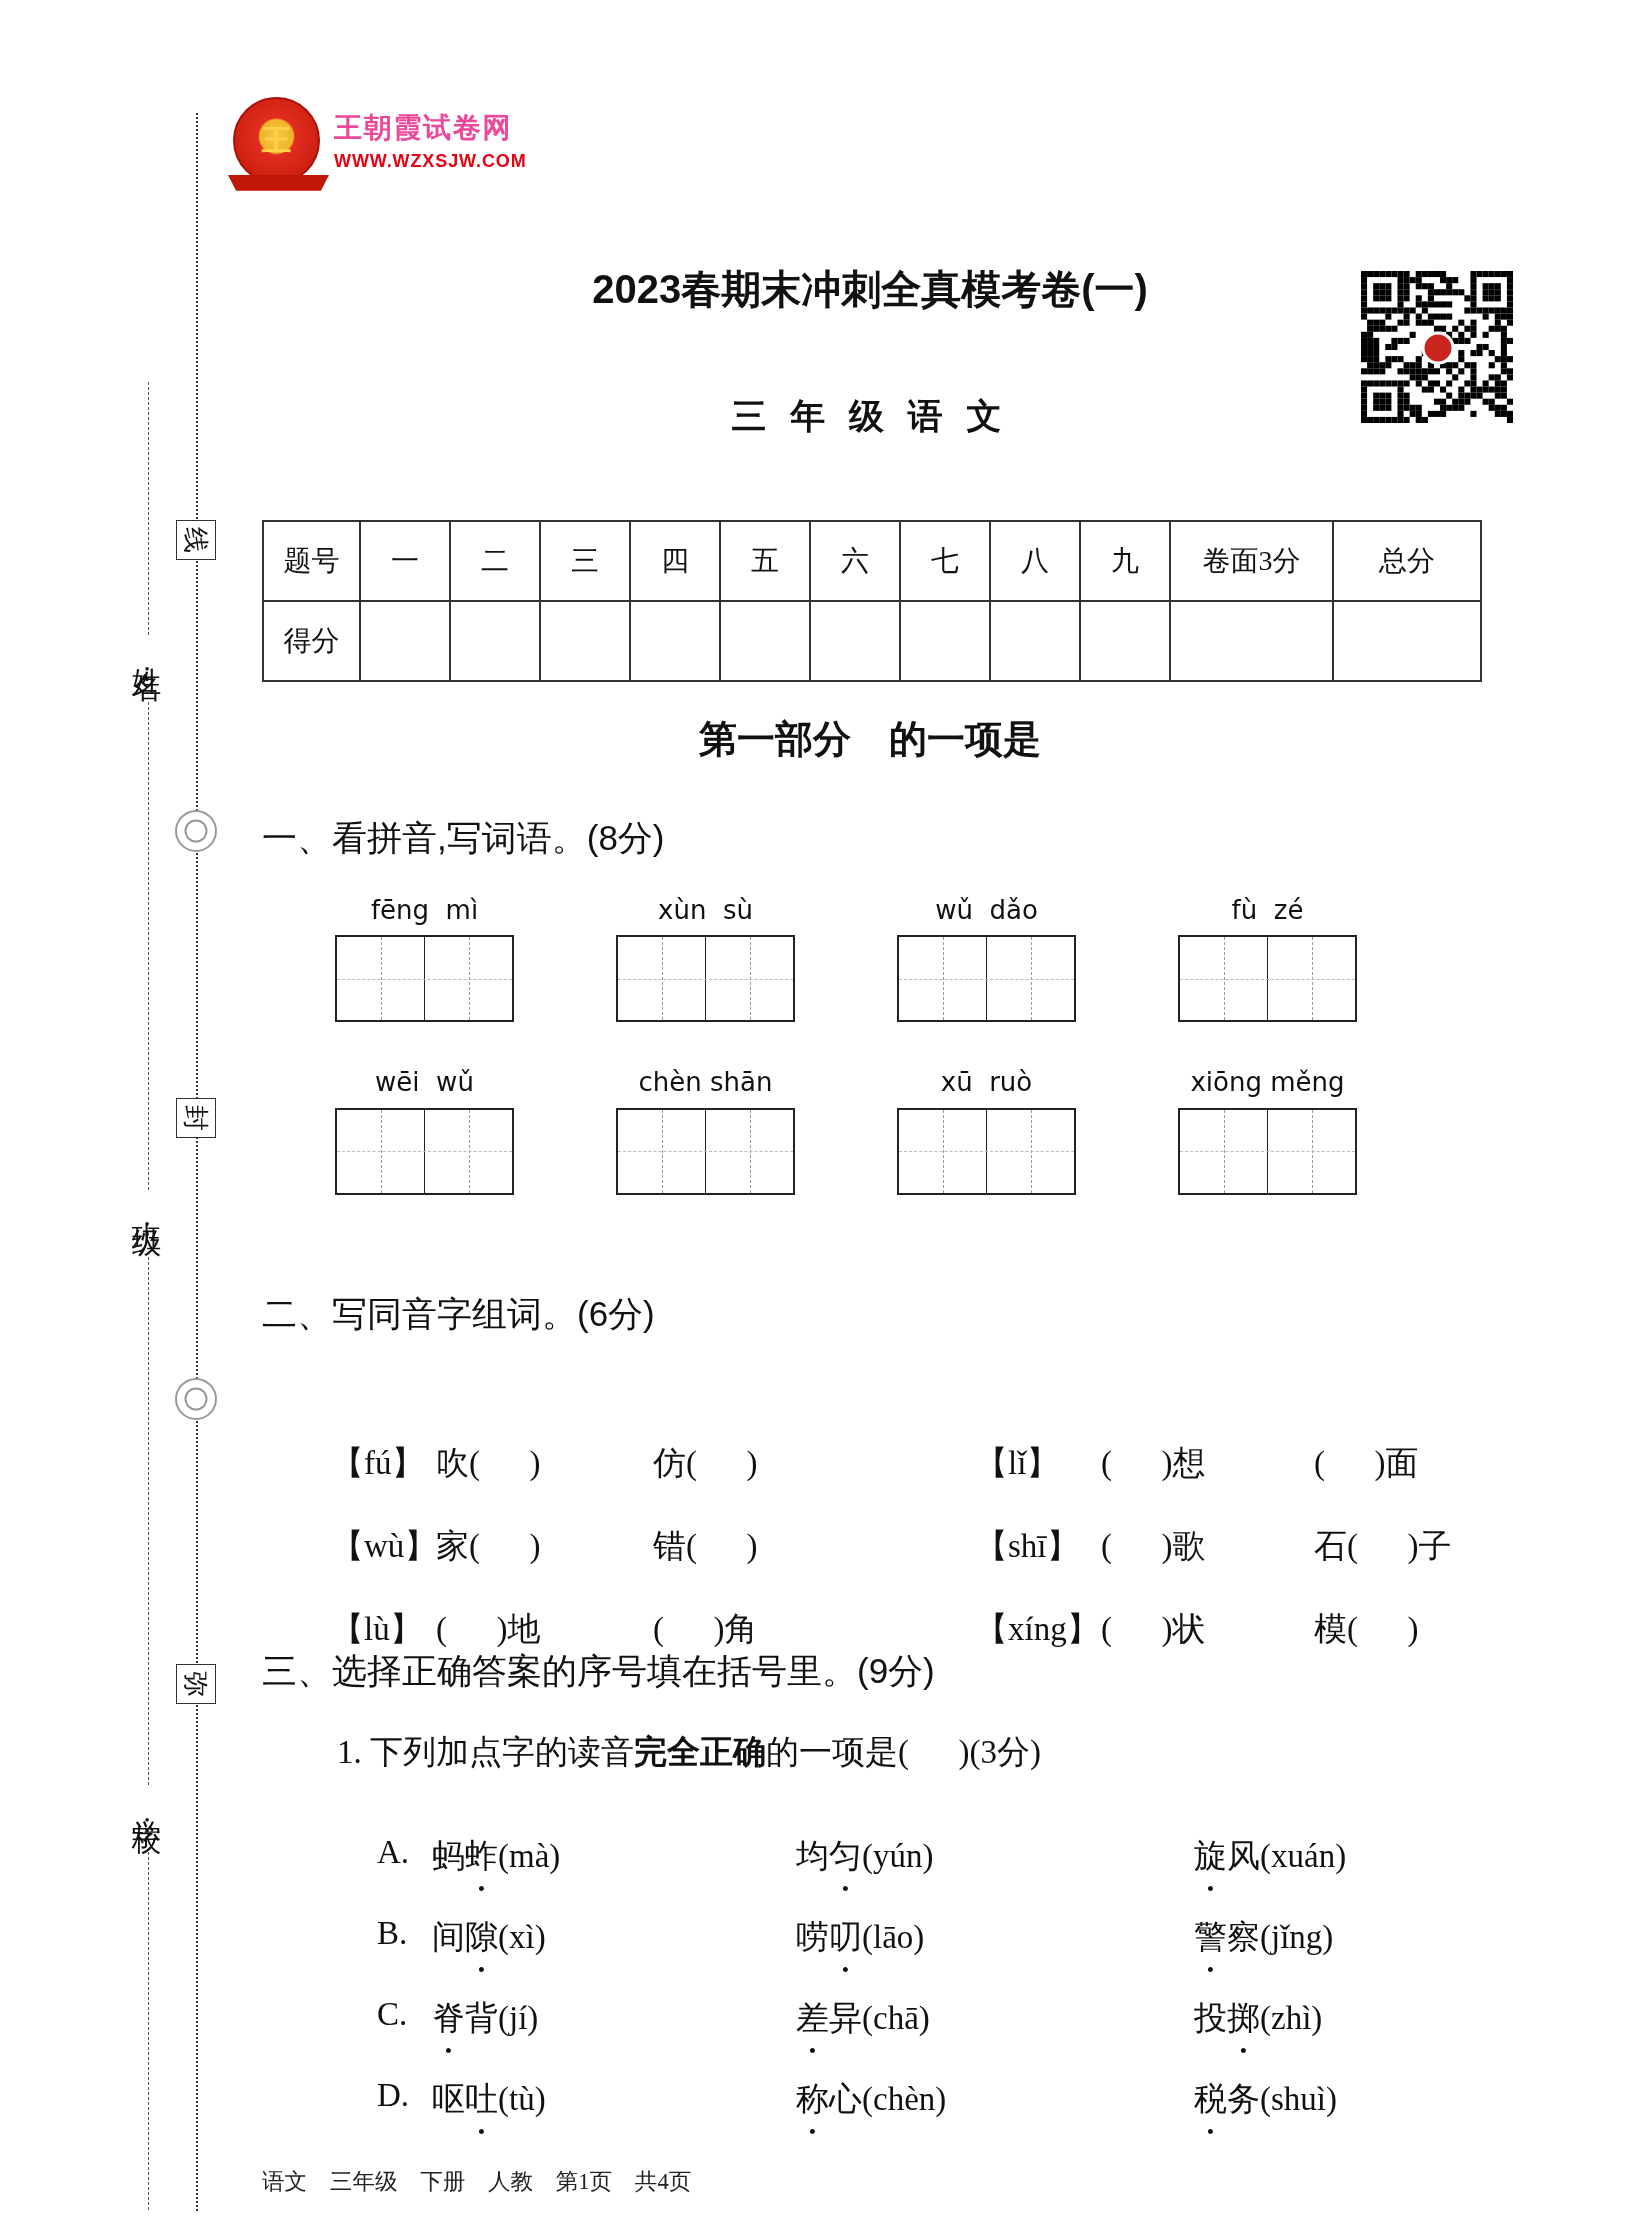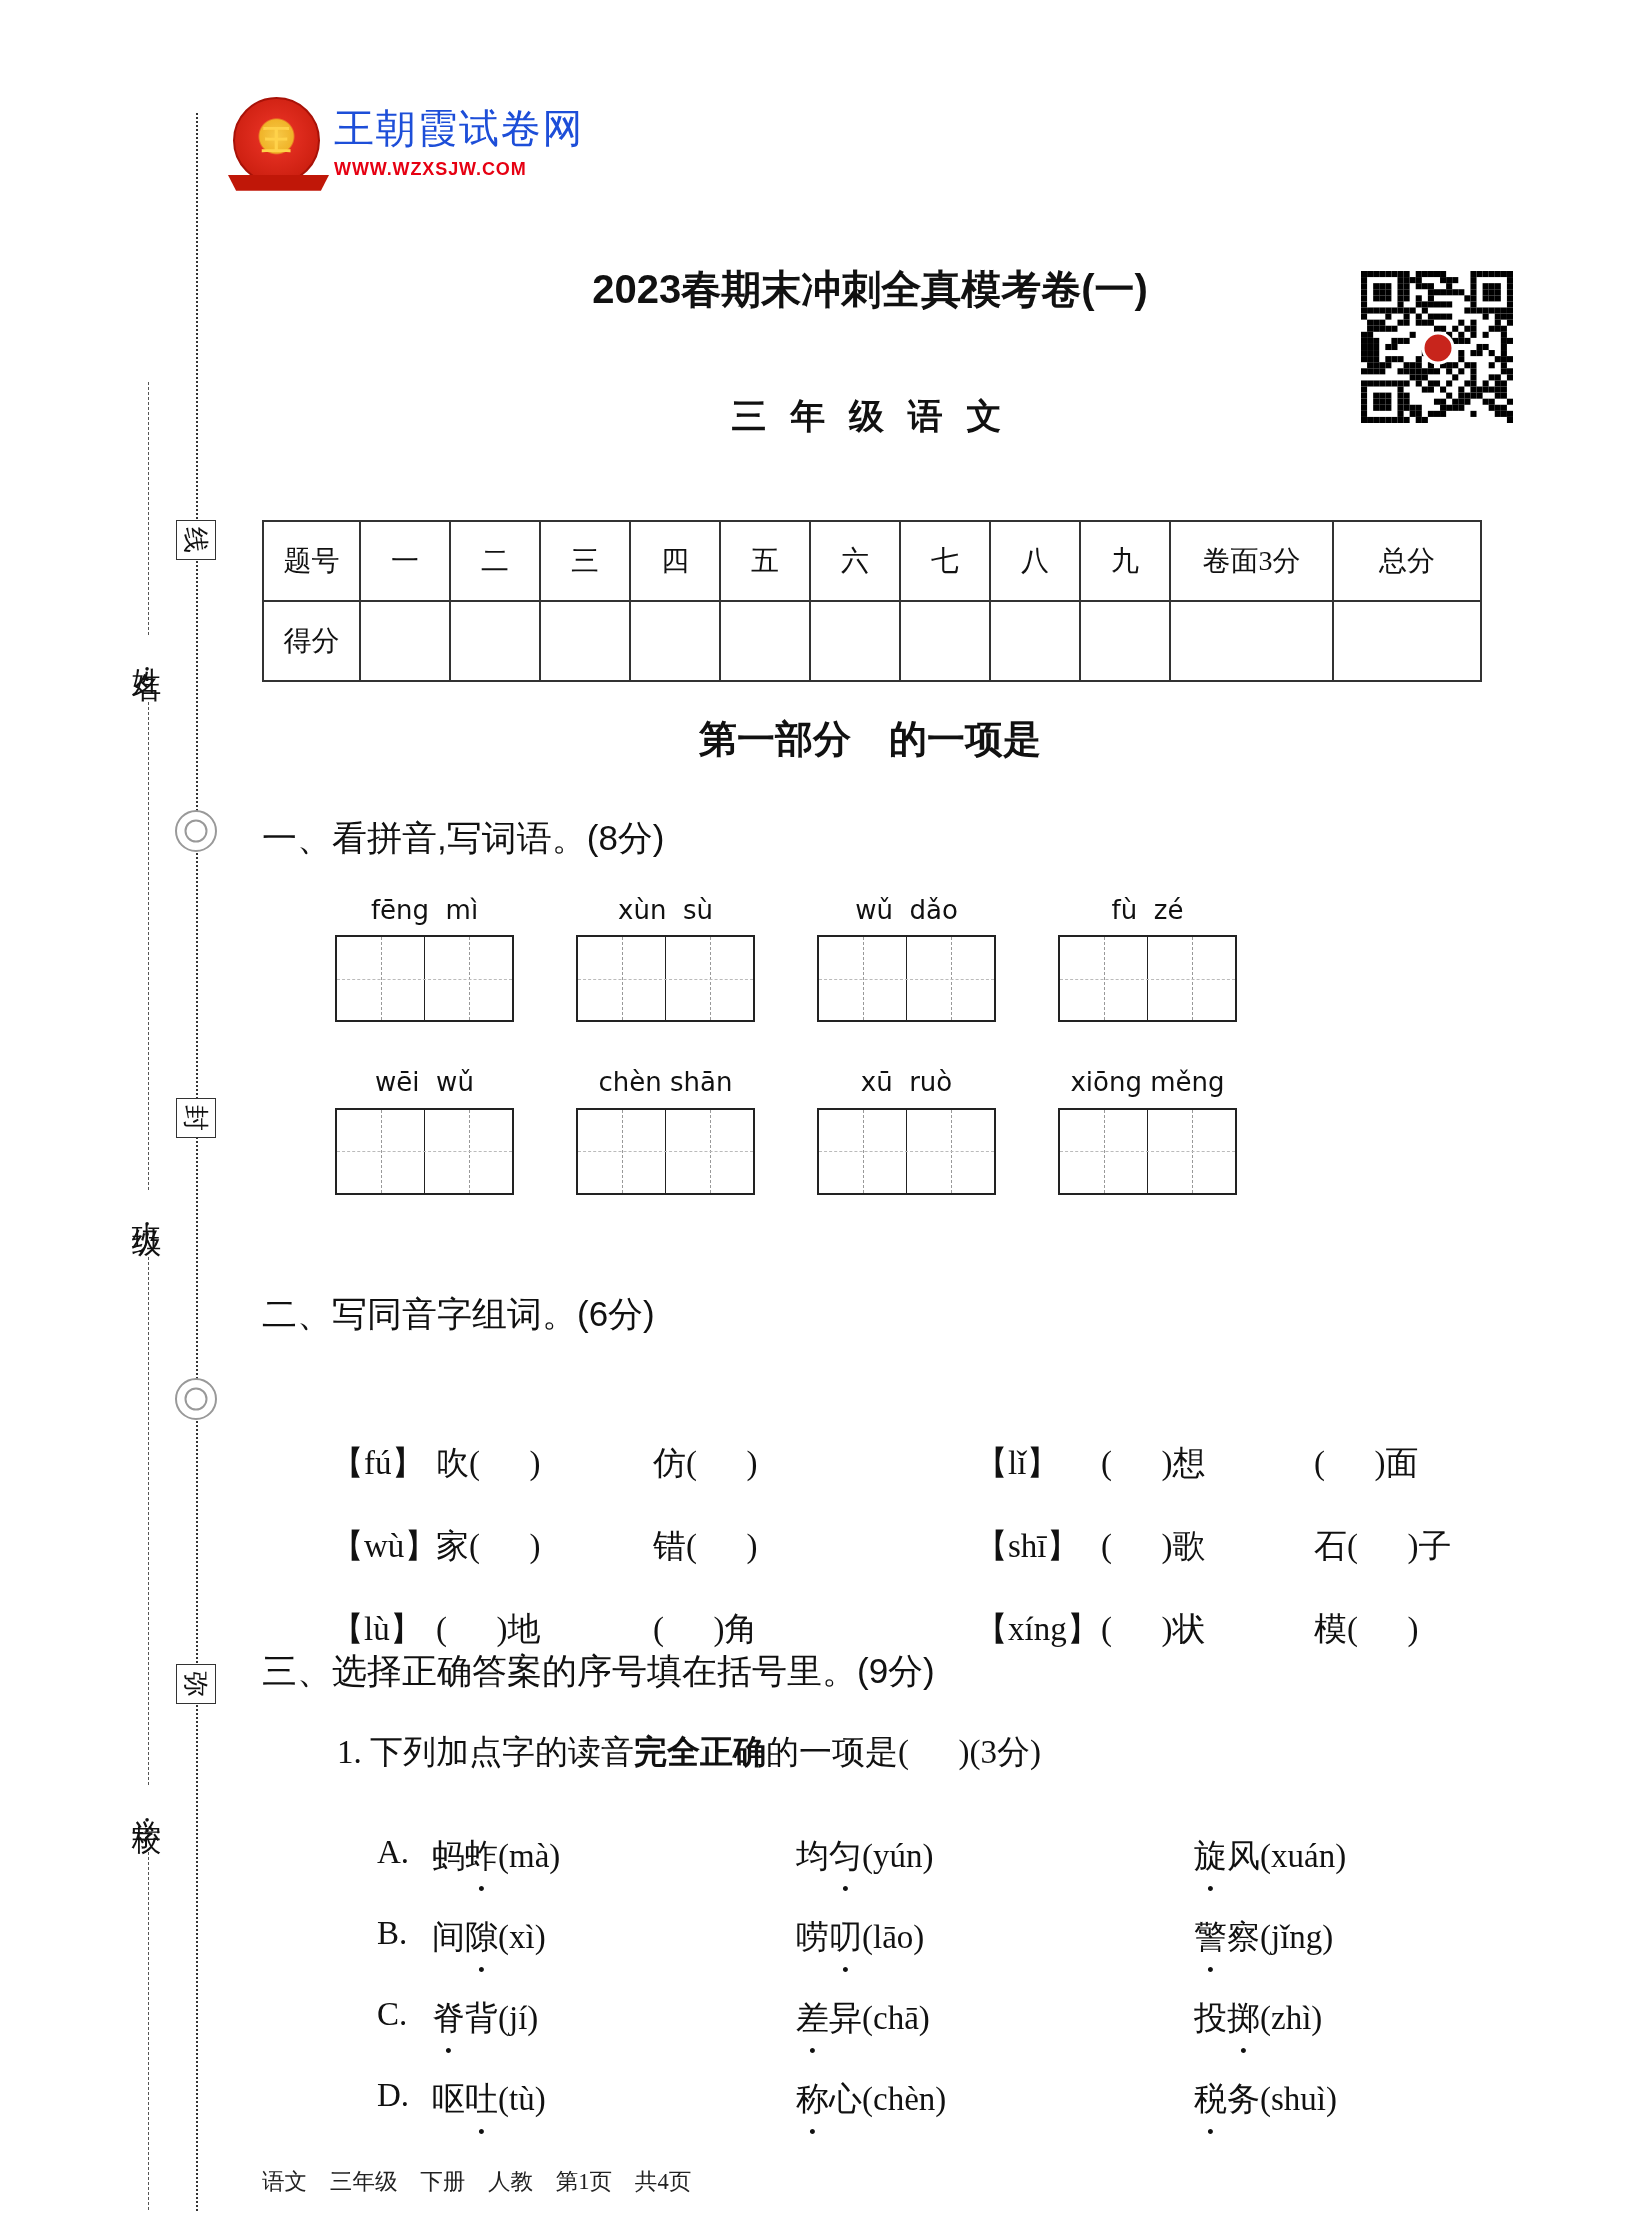--- a/index.html
+++ b/index.html
@@ -44,21 +44,21 @@
     border:2.6px solid #a81208;
   }
   .logo-seal-inner {
     position:absolute; left:50%; top:50%; transform:translate(-50%,-50%);
     color:#ffd24a; font-size:29.5px; font-weight:700;
   }
   .logo-seal::after {
     content:""; position:absolute; left:-7px; bottom:-8.7px; width:101px; height:15.6px;
     background:#c01708; clip-path:polygon(0 0,100% 0,92% 100%,8% 100%);
   }
-  .logo-name { font-size:40px; font-weight:400; color:#1d4ed8; letter-spacing:1.7px; }
+  .logo-name { font-size:28px; font-weight:700; color:#ec4899; letter-spacing:1.7px; }
   .logo-url  { font-size:18px; font-weight:700; color:#e60012; letter-spacing:0.9px; margin-top:3.5px; }
 
   
   .main-title { position:absolute; left:262px; width:1216px; top:262px; text-align:center; font-size:40px; font-weight:700; }
   .sub-title  { position:absolute; left:262px; width:1216px; top:393px; text-align:center; font-size:35px; font-weight:700; letter-spacing:7px; white-space:pre; }
 
   
   .qr { position:absolute; left:1361px; top:271px; width:154px; height:154px; background:#fff; }
   .qr svg { display:block; }
   .qr svg rect { fill:#000; }
@@ -76,21 +76,21 @@
 
   
   .part-heading { position:absolute; left:262px; width:1216px; top:714px; text-align:center; font-size:38px; font-weight:700; white-space:pre; }
 
   
   .qblock { position:absolute; left:262px; width:1216px; }
   #q1 { top:815px; } #q2 { top:1291px; } #q3 { top:1648px; }
   .q-title { font-size:35px; font-weight:400; line-height:45px; }
 
   
-  .pin-row { display:flex; padding-left:73px; gap:62px; }
+  .pin-row { display:flex; padding-left:73px; gap:102px; }
   #pin-row-1 { margin-top:35px; }
   #pin-row-2 { margin-top:45px; }
   .pin-group { width:179px; }
   .pin-label {
     display:block; text-align:center; font-size:26px; white-space:pre;
     font-family:"DejaVu Sans","Liberation Sans",sans-serif; margin-bottom:10.4px;
   }
   .wbox { display:flex; width:179px; height:87px; border:2.6px solid #222; position:relative; }
   .wcell { flex:1; position:relative; }
   .wcell:first-child { border-right:1.7px solid #222; }

